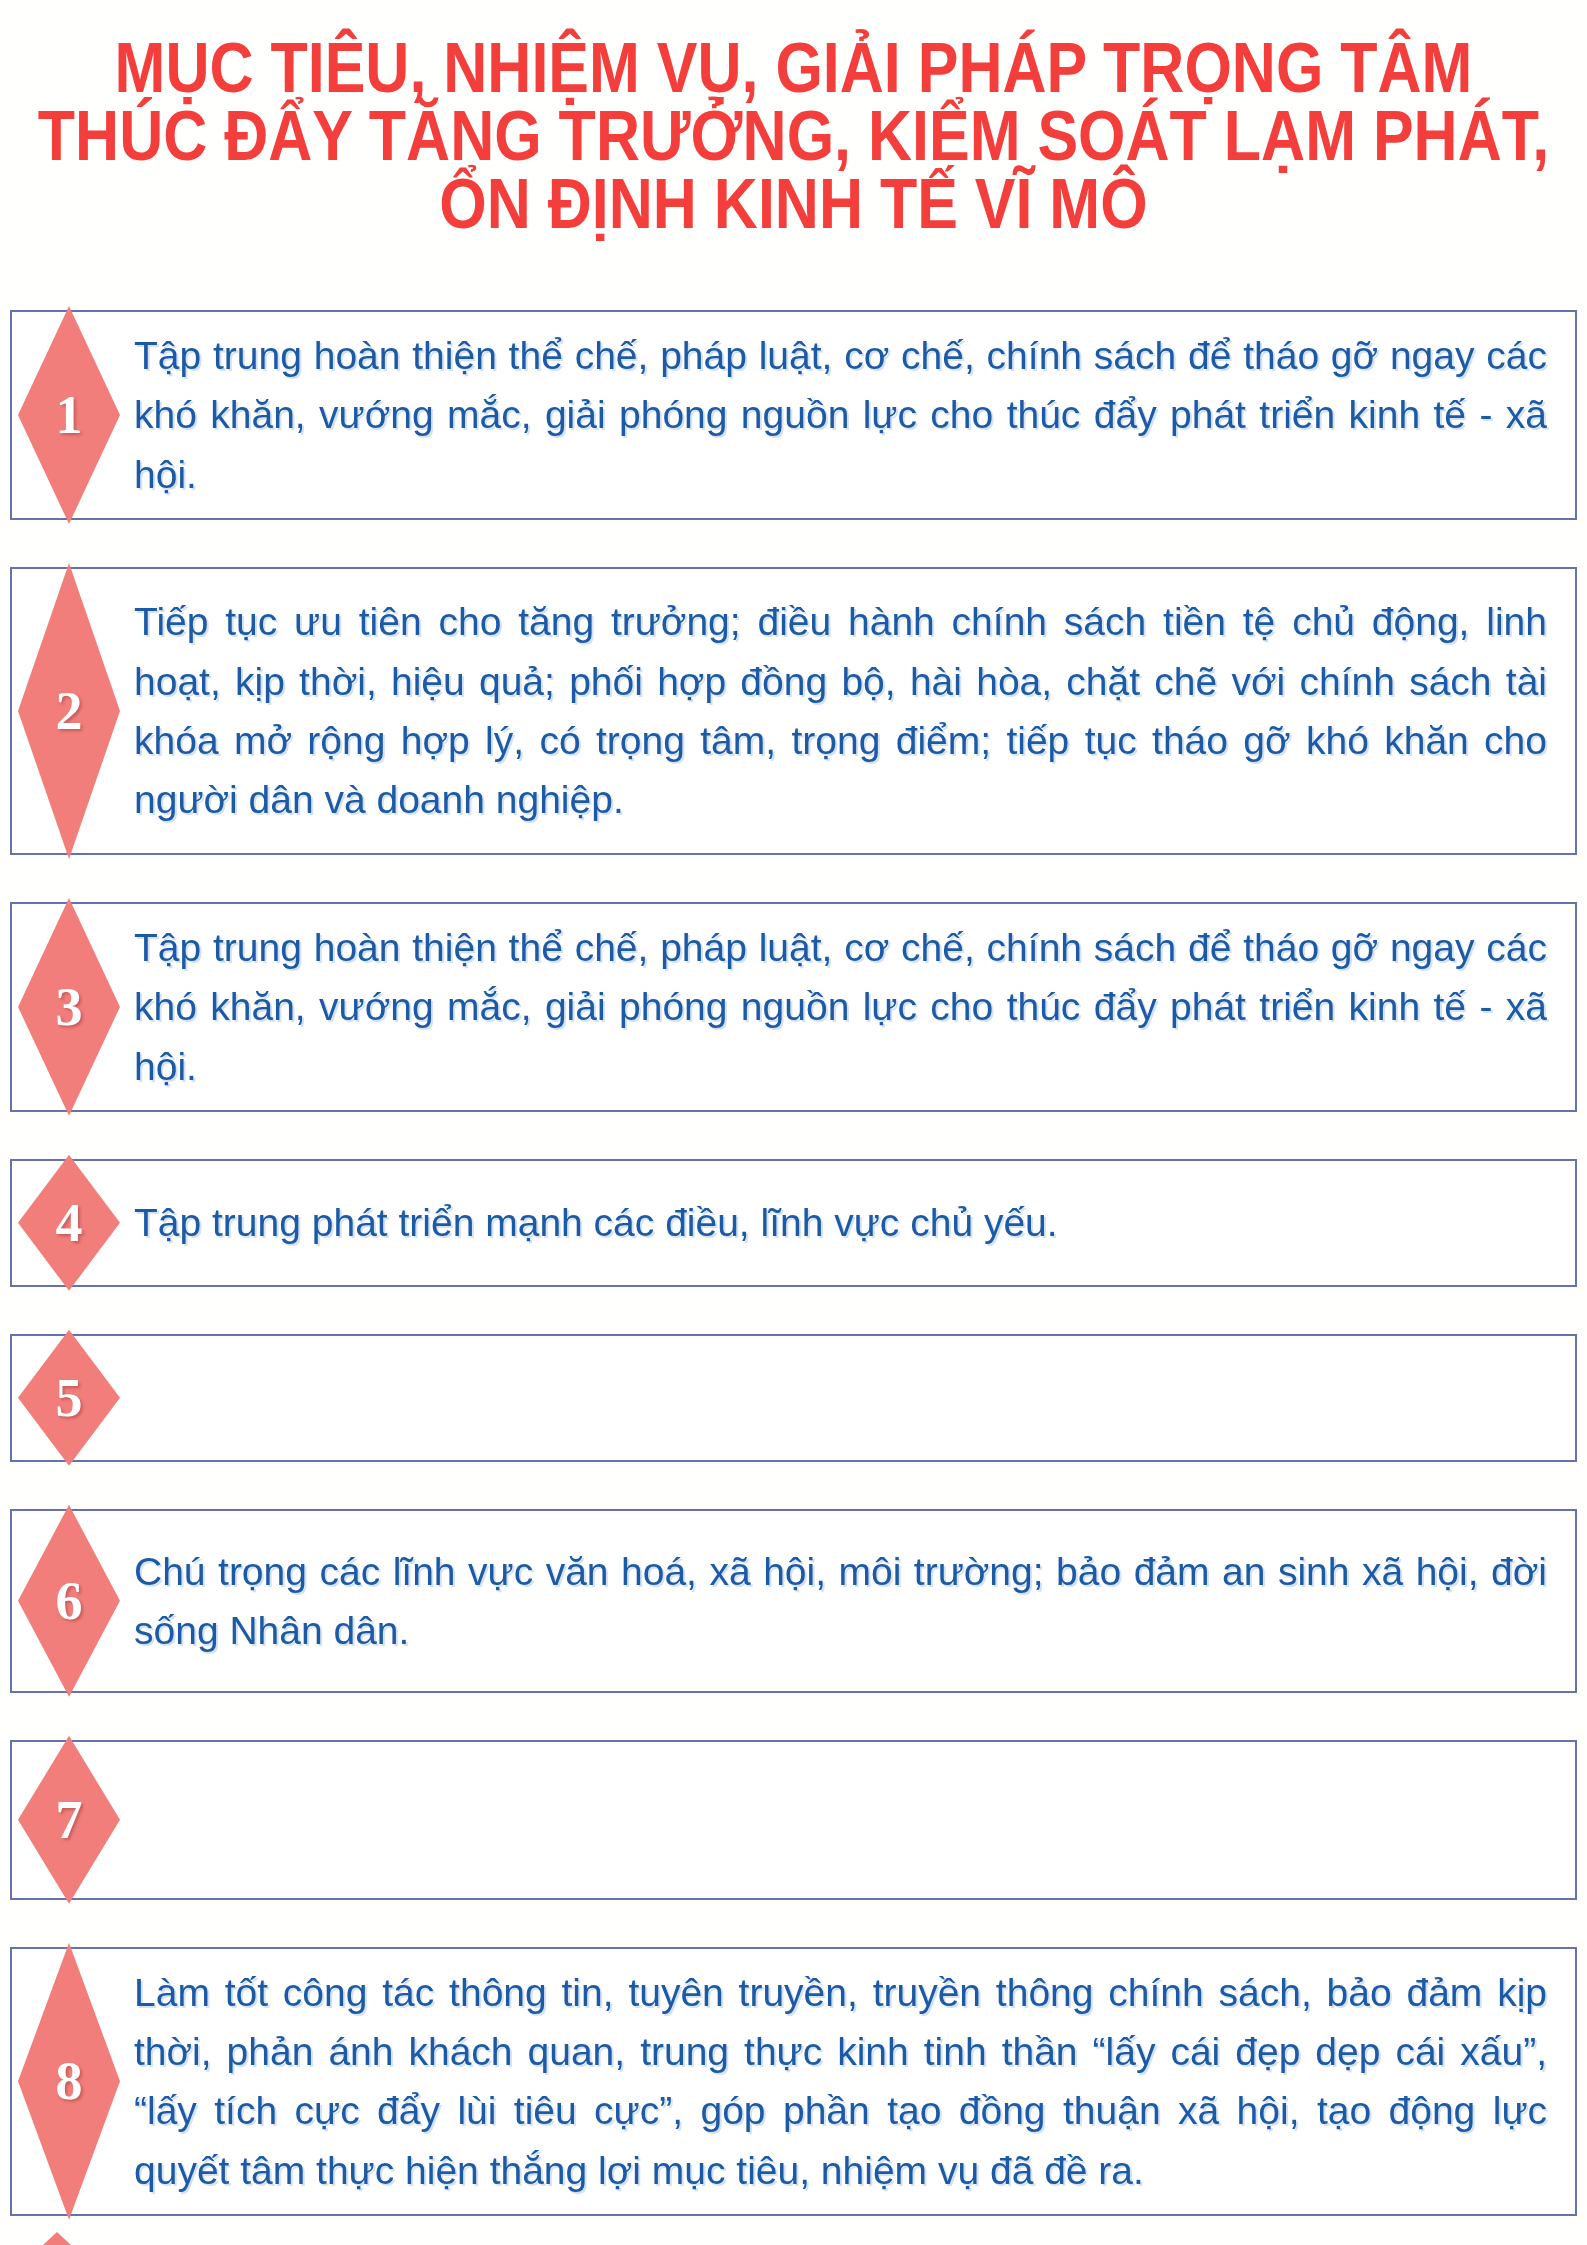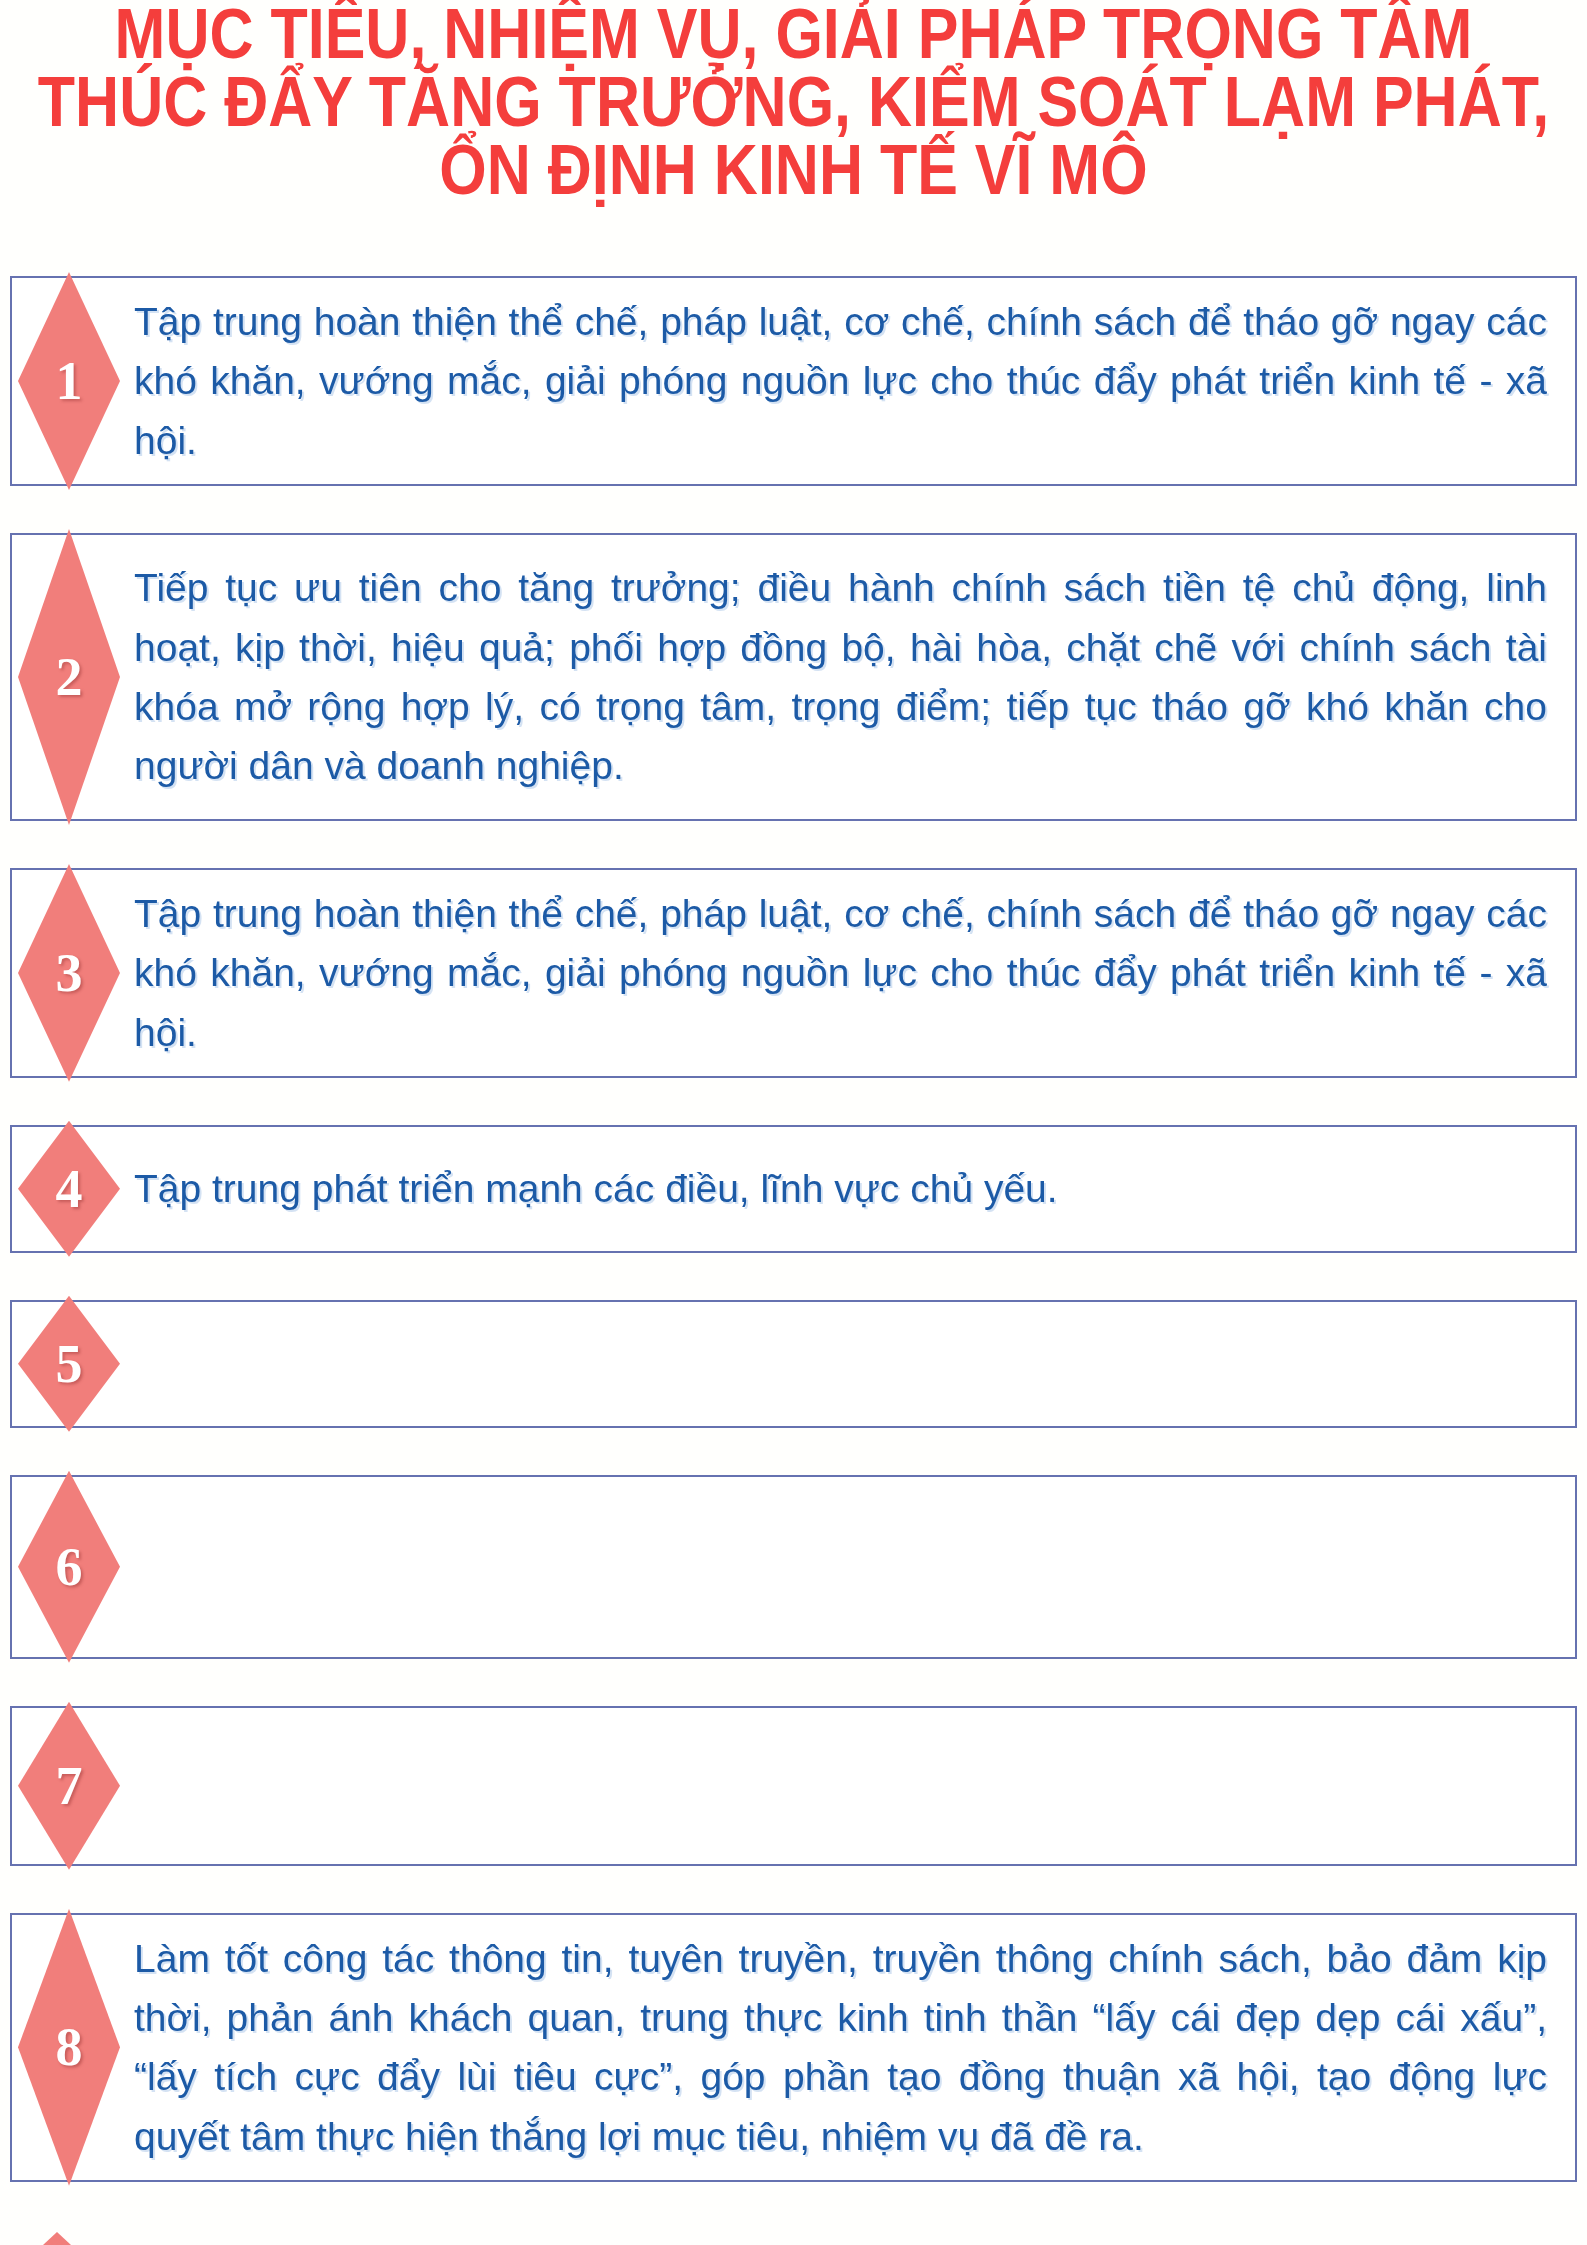--- a/index.html
+++ b/index.html
@@ -4,20 +4,21 @@
 <style>
   html,body{margin:0;padding:0;}
   body{
     width:1587px;height:2245px;
     background:#fffffd;
     font-family:"Liberation Sans","DejaVu Sans",sans-serif;
     overflow:hidden;position:relative;
   }
   .title{
     text-align:center;
+    padding-top:34px;
     color:#f43e3c;
   }
   .title-line{
     font-size:61px;
     font-weight:bold;
     line-height:68px;
     letter-spacing:0px;
     transform:scaleY(1.16);
     transform-origin:center;
     white-space:nowrap;
@@ -109,20 +110,21 @@
   <div class="item" style="min-height:128px;">
     <div class="diamond">
       <span class="diamond-number">5</span>
     </div>
   </div>
 
   <div class="item" style="min-height:184px;">
     <div class="diamond">
       <span class="diamond-number">6</span>
     </div>
+    <div class="item-text">Chú trọng các lĩnh vực văn hoá, xã hội, môi trường; bảo đảm an sinh xã hội, đời sống Nhân dân.</div>
   </div>
 
   <div class="item" style="min-height:160px;">
     <div class="diamond">
       <span class="diamond-number">7</span>
     </div>
   </div>
 
   <div class="item" style="min-height:228px;">
     <div class="diamond">

